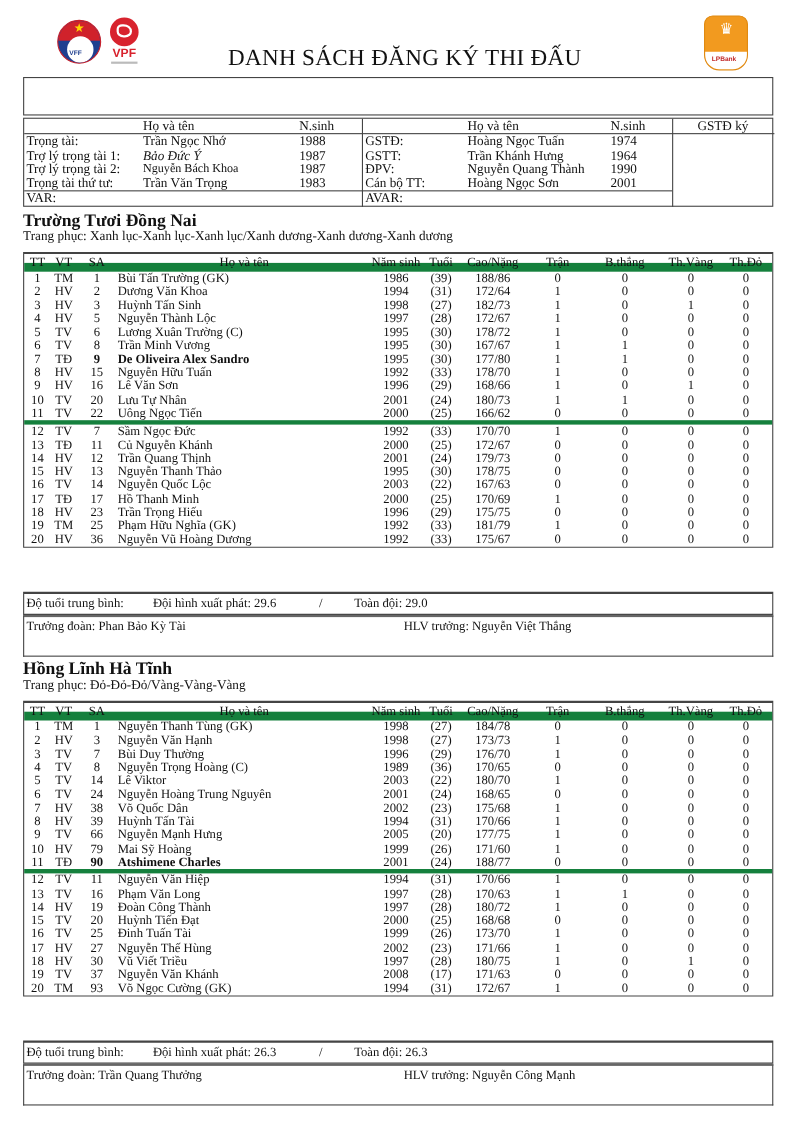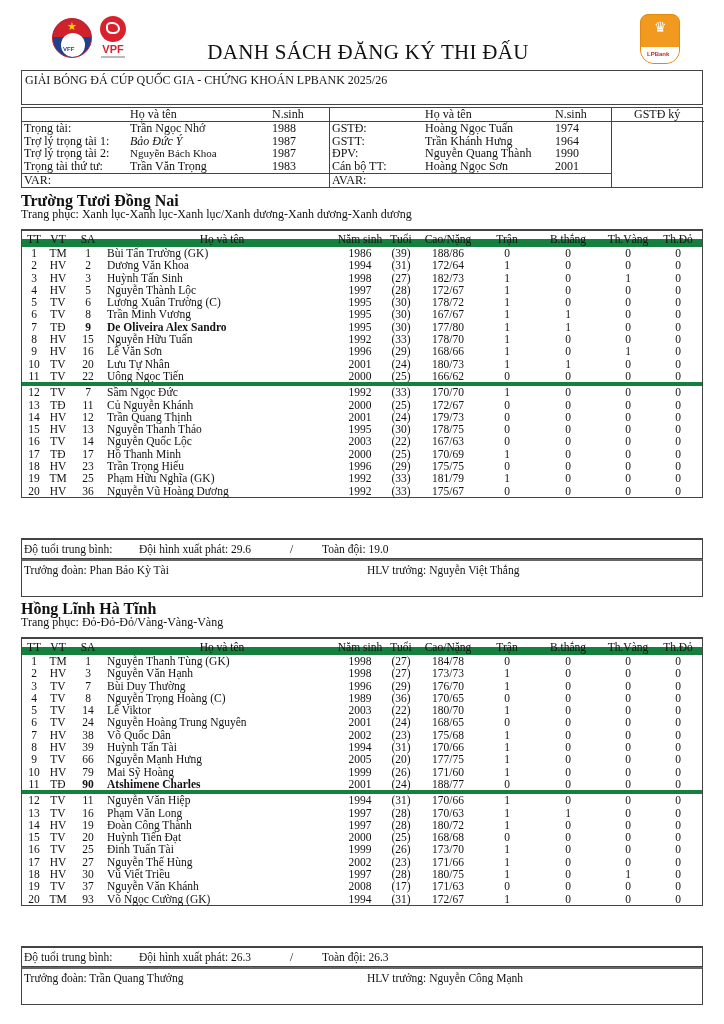--- a/index.html
+++ b/index.html
@@ -79,21 +79,20 @@
 <div class="logo-cup">
   <span class="trophy">♛</span>
   <div class="band">
       <span>LPBank</span>
     </div>
 </div>
 
 <div class="doc-title">DANH SÁCH ĐĂNG KÝ THI ĐẤU</div>
 
 <div class="box match-box">
-  <div>GIẢI BÓNG ĐÁ CÚP QUỐC GIA - CHỨNG KHOÁN LPBANK 2025/26</div>
 </div>
 
 <div class="box off-box">
   <div class="hline" style="left:0;top:13px;width:682px;"></div>
   <div class="hline" style="left:0;top:65px;width:589px;"></div>
   <div class="vline" style="left:307px;top:0;height:80px;"></div>
   <div class="vline" style="left:589px;top:0;height:80px;"></div>
 
   <span class="cell" style="left:108px;top:0;line-height:13px;font-size:12px;">Họ và tên</span>
   <span class="cell" style="left:250px;top:0;line-height:13px;font-size:12px;">N.sinh</span>
@@ -412,21 +411,21 @@
         <span class="c g">0</span>
         <span class="c y">0</span>
         <span class="c rd">0</span>
       </div>
     </div>
   </div>
 <div class="avg-box" style="top:538px;">
   <span class="cell" style="left:2px;">Độ tuổi trung bình:</span>
   <span class="cell" style="left:117px;">Đội hình xuất phát: 29.6</span>
   <span class="cell" style="left:268px;">/</span>
-  <span class="cell" style="left:300px;">Toàn đội: 19.0</span>
+  <span class="cell" style="left:300px;">Toàn đội: 29.0</span>
 </div>
 <div class="staff-box" style="top:559px;">
   <span class="cell" style="left:2px;">Trưởng đoàn: Phan Bảo Kỳ Tài</span>
   <span class="cell" style="left:345px;">HLV trưởng: Nguyễn Việt Thắng</span>
 </div>
 
 <div class="team-name" style="top:600px;">Hồng Lĩnh Hà Tĩnh</div>
 <div class="team-kit" style="top:615px;">Trang phục: Đỏ-Đỏ-Đỏ/Vàng-Vàng-Vàng</div>
 <div class="roster" id="roster-1" style="top:637px;">
     <div class="thead">

